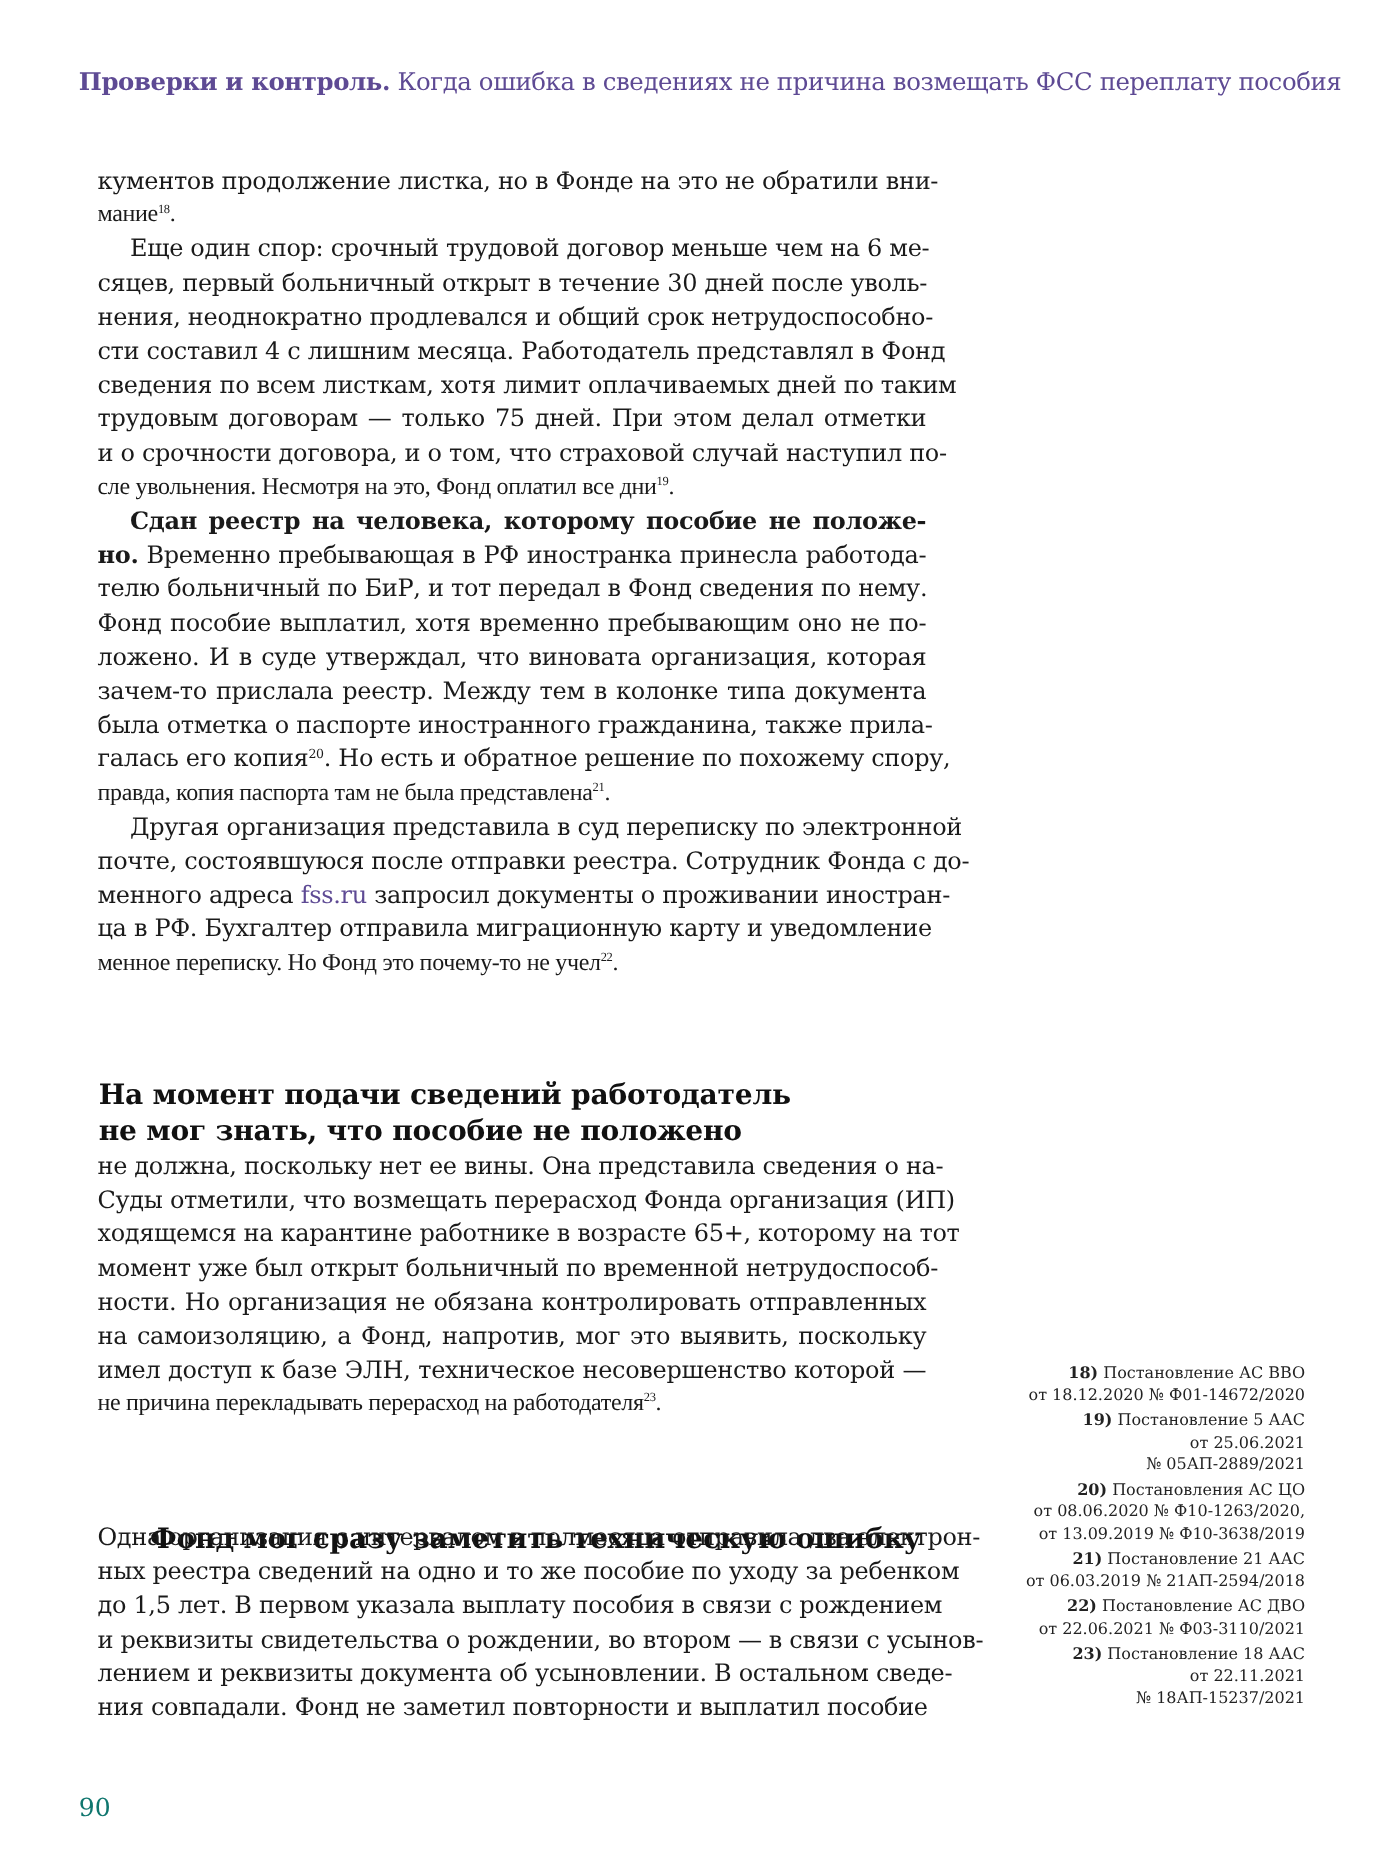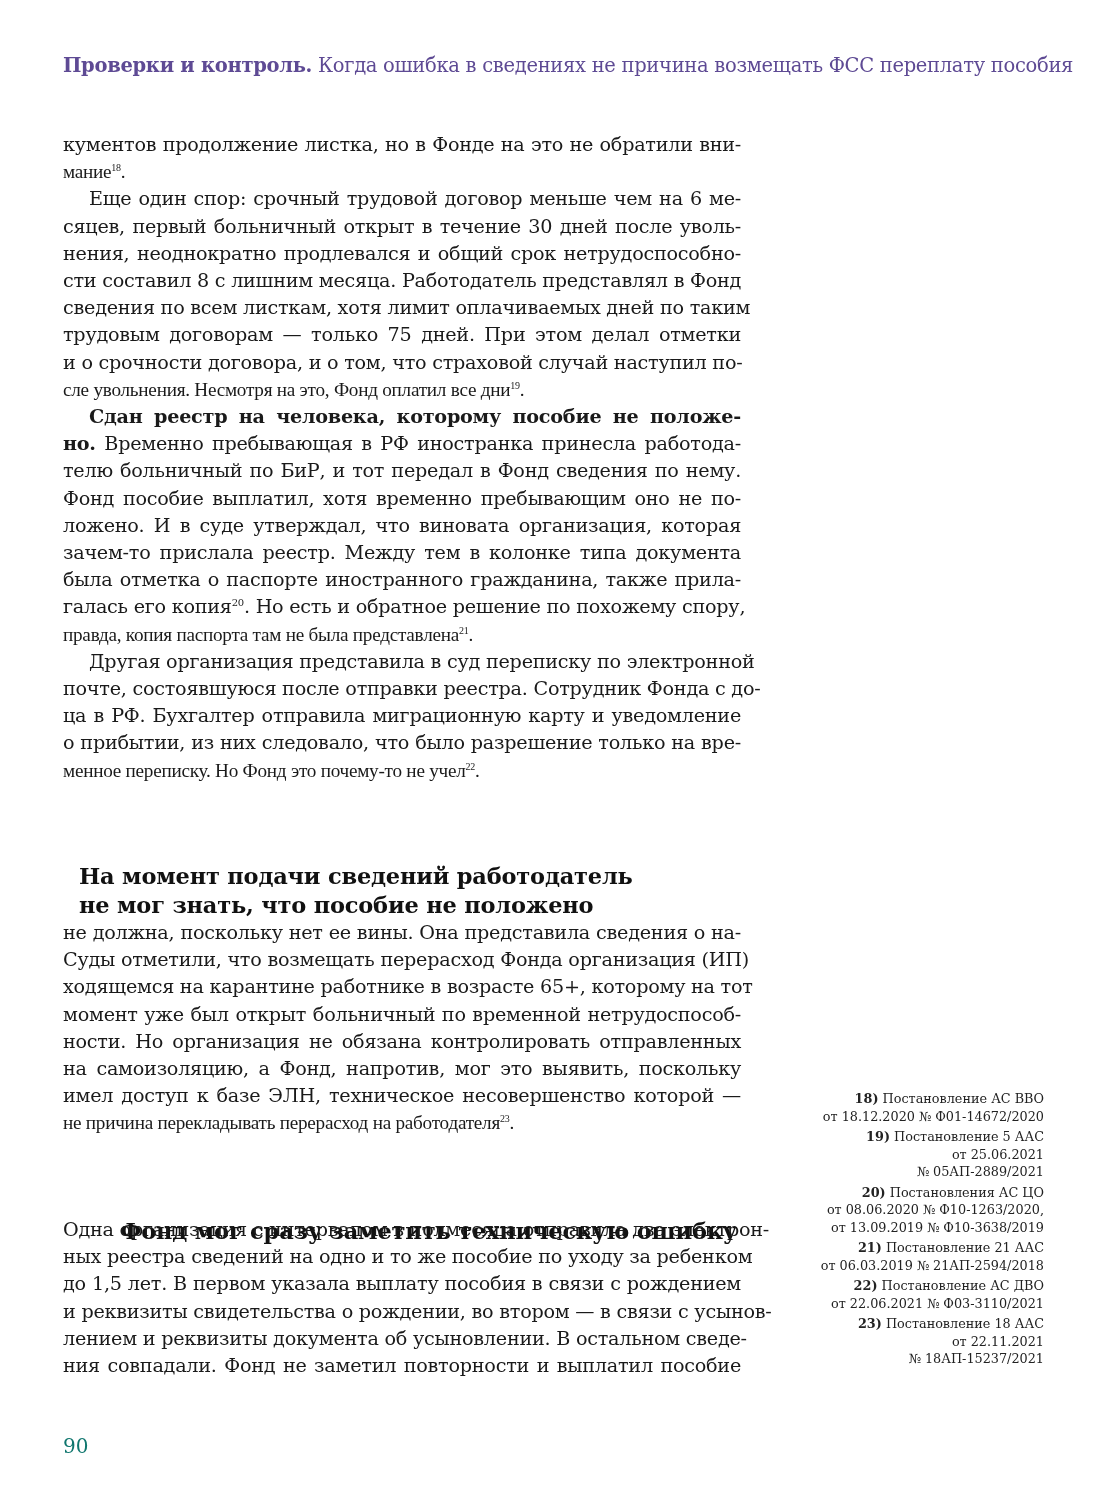--- a/index.html
+++ b/index.html
@@ -12,21 +12,21 @@
       position: absolute; left: 63px; top: 54px; width: 990px;
       font-size: 19.5px; color: #5e4a94; white-space: nowrap;
       letter-spacing: -0.3px;
     }
     .running-head .rh-bold { font-weight: bold; }
     .main {
       position: absolute; left: 63px; top: 131px; width: 678px;
       font-size: 19.2px; line-height: 27.2px; letter-spacing: -0.25px;
     }
     .main p { margin: 0; text-align: justify; text-align-last: left; }
-    .line { display: block; text-align: justify; text-align-last: justify; white-space: nowrap; }
+    .line { display: block; text-align: justify; text-align-last: justify; white-space: nowrap; margin-left: 15px; }
     .line.last { text-align-last: left; font-family: Liberation Serif, serif; }
     .main .b { font-weight: bold; }
     sup { font-size: 10px; line-height: 0; vertical-align: 7px; }
     .link { color: #5e4a94; }
     h2 {
       margin: 16px; font-weight: bold; font-size: 22.5px; line-height: 29px;
       letter-spacing: -0.2px; color: #111;
     }
     .sec1-head { position: absolute; left: 63px; top: 846px; width: 690px; }
     .sec1-body { position: absolute; left: 63px; top: 919px; width: 678px;
@@ -56,21 +56,21 @@
 <div class="main">
   <p>
     <span class="line">кументов продолжение листка, но в Фонде на это не обратили вни-</span>
     <span class="line last"><span>мание</span><sup>18</sup><span>.</span></span>
   </p>
 
   <p>
     <span class="line" style="padding-left:26px">Еще один спор: срочный трудовой договор меньше чем на 6 ме-</span>
     <span class="line">сяцев, первый больничный открыт в течение 30 дней после уволь-</span>
     <span class="line">нения, неоднократно продлевался и общий срок нетрудоспособно-</span>
-    <span class="line">сти составил 8 с лишним месяца. Работодатель представлял в Фонд</span>
+    <span class="line">сти составил 4 с лишним месяца. Работодатель представлял в Фонд</span>
     <span class="line">сведения по всем листкам, хотя лимит оплачиваемых дней по таким</span>
     <span class="line">трудовым договорам — только 75 дней. При этом делал отметки</span>
     <span class="line">и о срочности договора, и о том, что страховой случай наступил по-</span>
     <span class="line last"><span>сле увольнения. Несмотря на это, Фонд оплатил все дни</span><sup>19</sup><span>.</span></span>
   </p>
 
   <p>
     <span class="line b" style="padding-left:26px">Сдан реестр на человека, которому пособие не положе-</span>
     <span class="line"><span class="b">но.</span><span> Временно пребывающая в РФ иностранка принесла работода-</span></span>
     <span class="line">телю больничный по БиР, и тот передал в Фонд сведения по нему.</span>
@@ -78,22 +78,22 @@
     <span class="line">ложено. И в суде утверждал, что виновата организация, которая</span>
     <span class="line">зачем-то прислала реестр. Между тем в колонке типа документа</span>
     <span class="line">была отметка о паспорте иностранного гражданина, также прила-</span>
     <span class="line"><span>галась его копия</span><sup>20</sup><span>. Но есть и обратное решение по похожему спору,</span></span>
     <span class="line last"><span>правда, копия паспорта там не была представлена</span><sup>21</sup><span>.</span></span>
   </p>
 
   <p>
     <span class="line" style="padding-left:26px">Другая организация представила в суд переписку по электронной</span>
     <span class="line">почте, состоявшуюся после отправки реестра. Сотрудник Фонда с до-</span>
+    <span class="line"><span>менного адреса </span><span class="link">fss.ru</span><span> запросил документы о проживании иностран-</span></span>
     <span class="line">ца в РФ. Бухгалтер отправила миграционную карту и уведомление</span>
-    <span class="line">о прибытии, из них следовало, что было разрешение только на вре-</span>
     <span class="line last"><span>менное переписку. Но Фонд это почему-то не учел</span><sup>22</sup><span>.</span></span>
   </p>
 </div>
 
 <div class="sec1-head">
   <h2><span>На момент подачи сведений работодатель</span><br><span>не мог знать, что пособие не положено</span></h2>
 </div>
 
 <div class="sec1-body">
   <span class="line">не должна, поскольку нет ее вины. Она представила сведения о на-</span>

